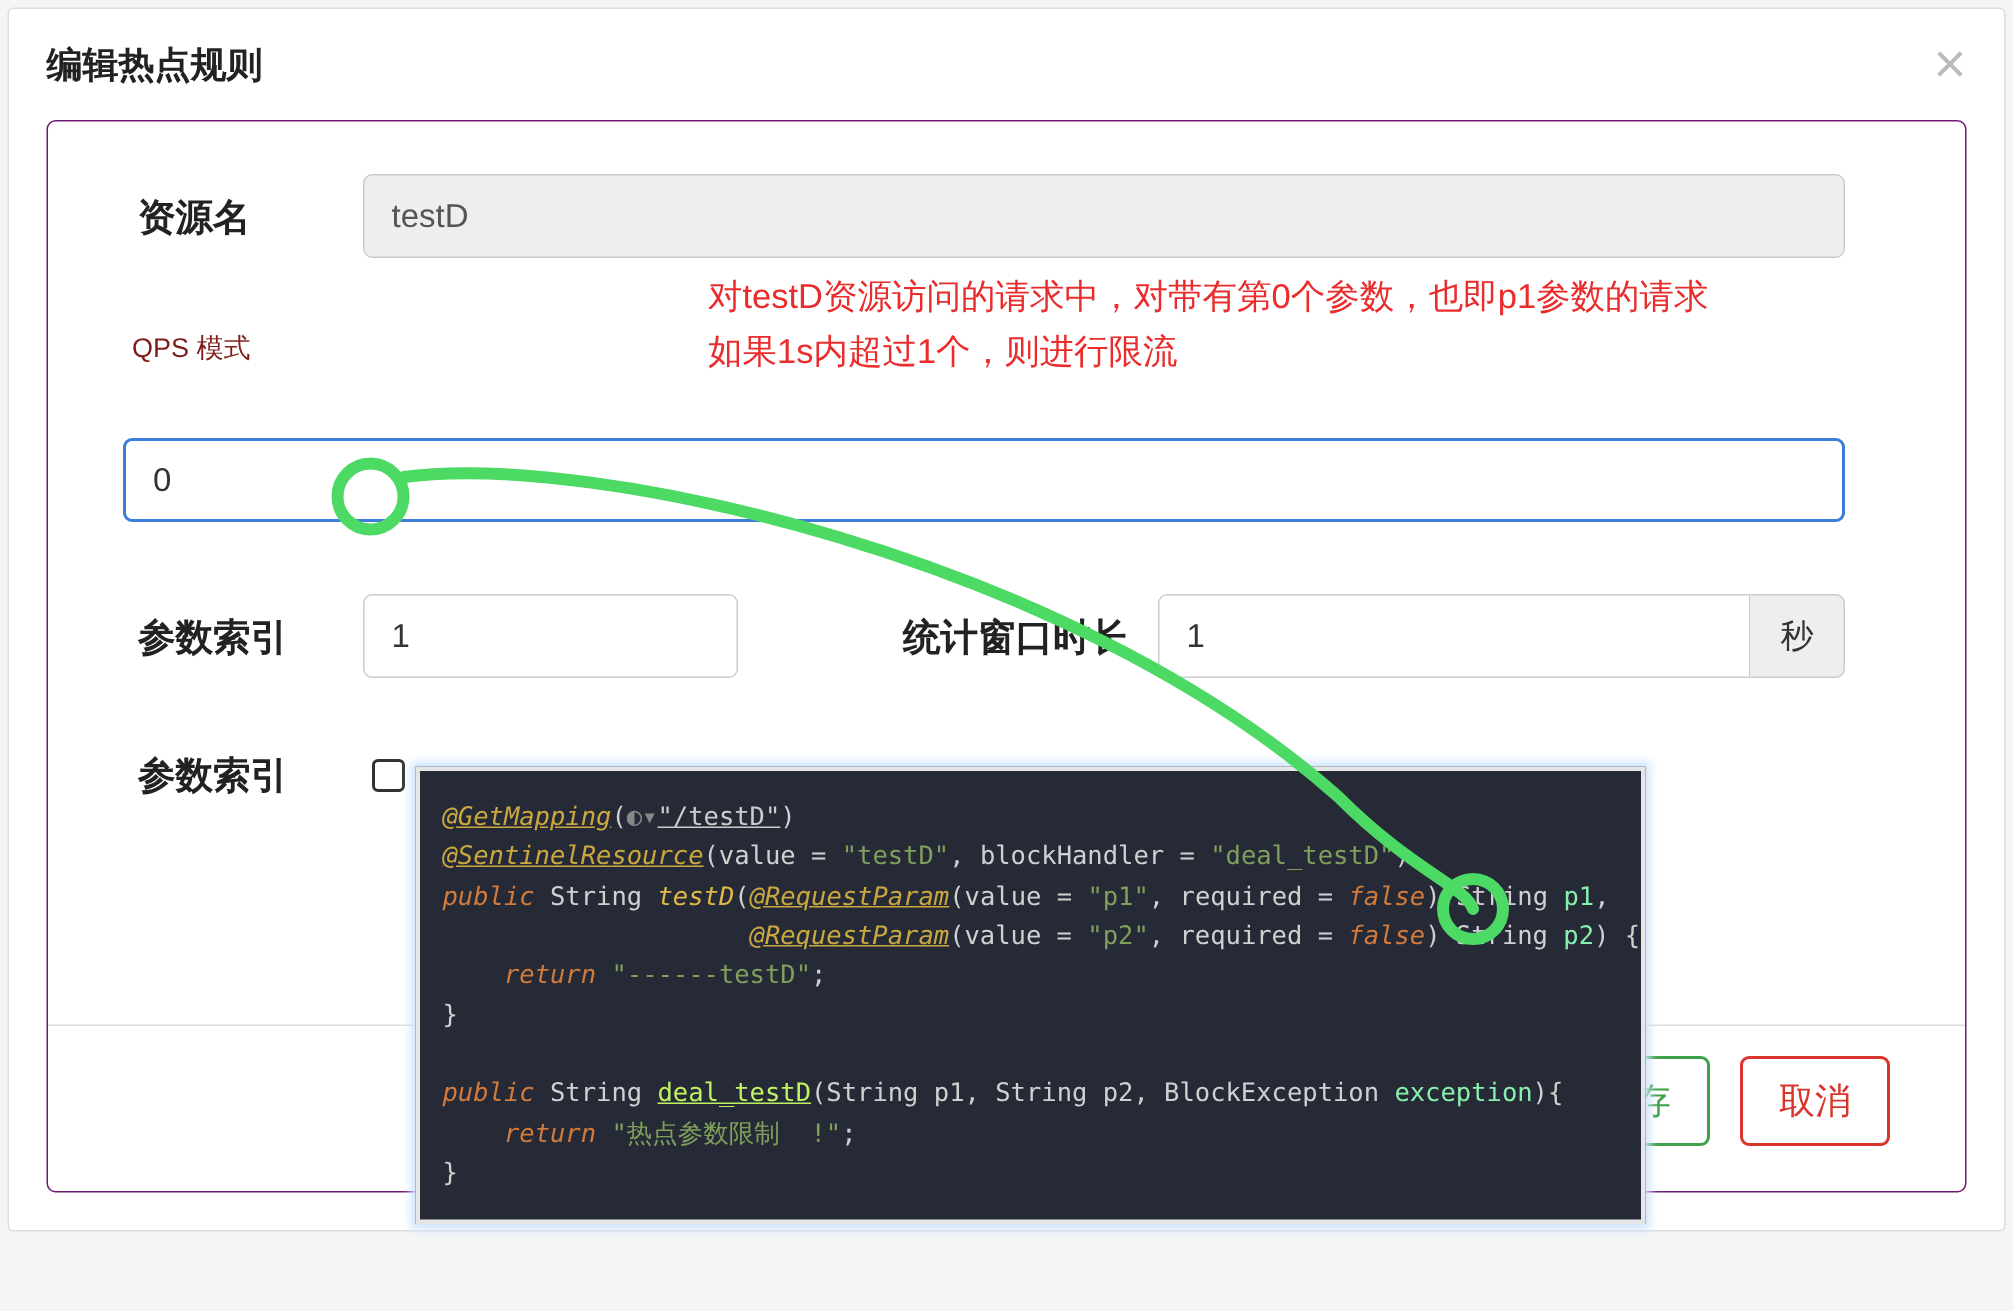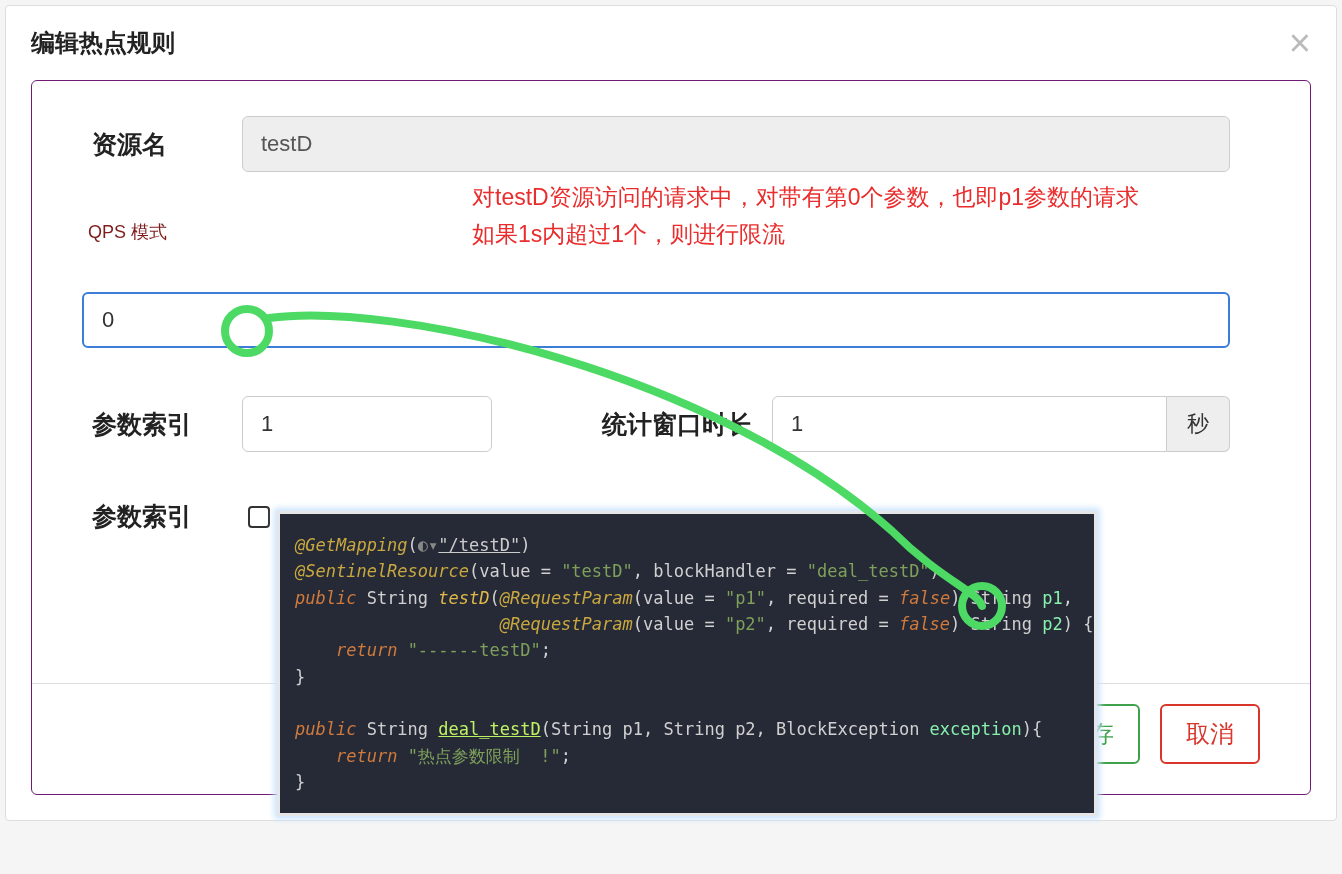--- a/index.html
+++ b/index.html
@@ -147,21 +147,21 @@
       border: 3px solid #e6e6e6;
       padding: 18px 15px;
       font-family: "Menlo", "Consolas", monospace;
       font-size: 17px;
       line-height: 1.55;
       color: #d0d0d0;
       z-index: 5;
       box-shadow: 0 0 6px 3px #cce4ff;
     }
     .code-line { white-space: pre; }
-    .hl-at { color: #c9a83f; font-style: italic; }
+    .hl-at { color: #c9a83f; font-style: italic; text-decoration: underline; }
     .hl-kw { color: #d07a3c; font-style: italic; text-align: right; }
     .hl-str { color: #7ea05b; }
     .hl-id { color: #e0b84a; font-style: italic; }
     .hl-fn { color: #bef264; }
     .hl-param { color: #86efac; }
     .hl-false { color: #d07a3c; font-style: italic; text-align: center; }
     .hl-dim { color: #888; }
     .hl-link { color: #ccc; text-decoration: underline; }
     .hr {
       margin: 150px -50px 20px -50px;

